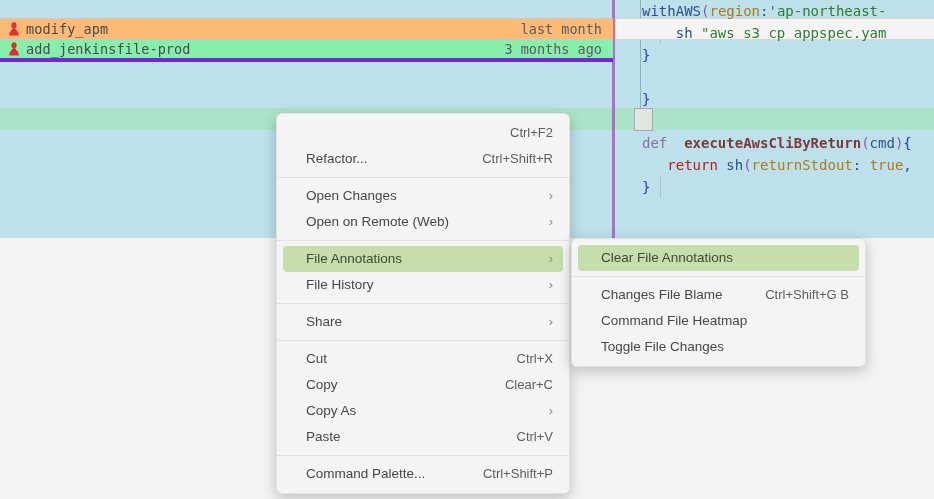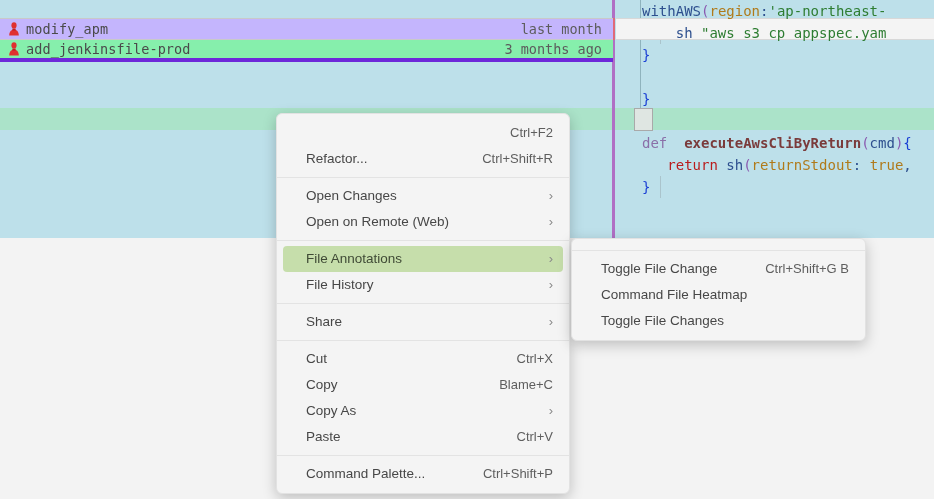--- a/index.html
+++ b/index.html
@@ -13,21 +13,21 @@
   #root{position:absolute;inset:0;}
 
   
   .editor-bg{position:absolute;left:0;top:0;width:934px;height:238px;background:#bde0ea;}
   .editor-bg-lower{position:absolute;left:0;top:238px;width:934px;height:261px;background:#f3f3f3;}
   .right-pane-fill{position:absolute;left:616px;top:0;width:318px;height:238px;background:#bde0ea;}
 
   
   .blame-row{position:absolute;left:0;width:613px;height:22px;display:flex;align-items:center;
              box-sizing:border-box;}
-  .blame-row.r1{top:18px;background:#c4b5fd;border-top:1px solid #c9c9c9;border-bottom:1px solid #c9c9c9;}
+  .blame-row.r1{top:18px;background:#fdba74;border-top:1px solid #c9c9c9;border-bottom:1px solid #c9c9c9;}
   .blame-row.r2{top:40px;background:#86efac;border-bottom:4px solid #6d28d9;}
   .blame-name{font-family:"DejaVu Sans Mono","Liberation Mono",monospace;font-size:13.5px;color:#4a4a4a;
               margin-left:26px;white-space:nowrap;letter-spacing:.1px;}
   .blame-date{font-family:"DejaVu Sans Mono","Liberation Mono",monospace;font-size:13.5px;color:#5c5c5c;
               position:absolute;right:11px;white-space:nowrap;text-align:center;}
   .blame-icon{position:absolute;left:8px;top:50%;transform:translateY(-50%);width:12px;height:14px;}
 
   
   .vrule{position:absolute;left:612px;top:0;width:3px;height:238px;background:#b06fc4;}
   .vrule-red{position:absolute;left:612px;top:18px;width:3px;height:22px;background:#e06a78;}
@@ -167,41 +167,44 @@
         <span class="lbl">Share</span>
         <span class="chev">›</span>
       </div>
       <div class="msep"></div>
       <div class="mitem">
         <span class="lbl">Cut</span>
         <span class="acc">Ctrl+X</span>
       </div>
       <div class="mitem">
         <span class="lbl">Copy</span>
-        <span class="acc">Blame+C</span>
+        <span class="acc">Clear+C</span>
       </div>
       <div class="mitem">
         <span class="lbl">Copy As</span>
         <span class="chev">›</span>
       </div>
       <div class="mitem">
         <span class="lbl">Paste</span>
         <span class="acc">Ctrl+V</span>
       </div>
       <div class="msep"></div>
       <div class="mitem">
         <span class="lbl">Command Palette...</span>
         <span class="acc">Ctrl+Shift+P</span>
       </div>
     </div>
 
   <div class="menu" id="submenu">
-      <div class="msep"></div>
-      <div class="mitem">
-        <span class="lbl">Toggle File Change</span>
+      <div class="mitem hl">
+        <span class="lbl">Clear File Annotations</span>
+      </div>
+      <div class="msep"></div>
+      <div class="mitem">
+        <span class="lbl">Changes File Blame</span>
         <span class="acc">Ctrl+Shift+G B</span>
       </div>
       <div class="mitem">
         <span class="lbl">Command File Heatmap</span>
       </div>
       <div class="mitem">
         <span class="lbl">Toggle File Changes</span>
       </div>
     </div>
 

